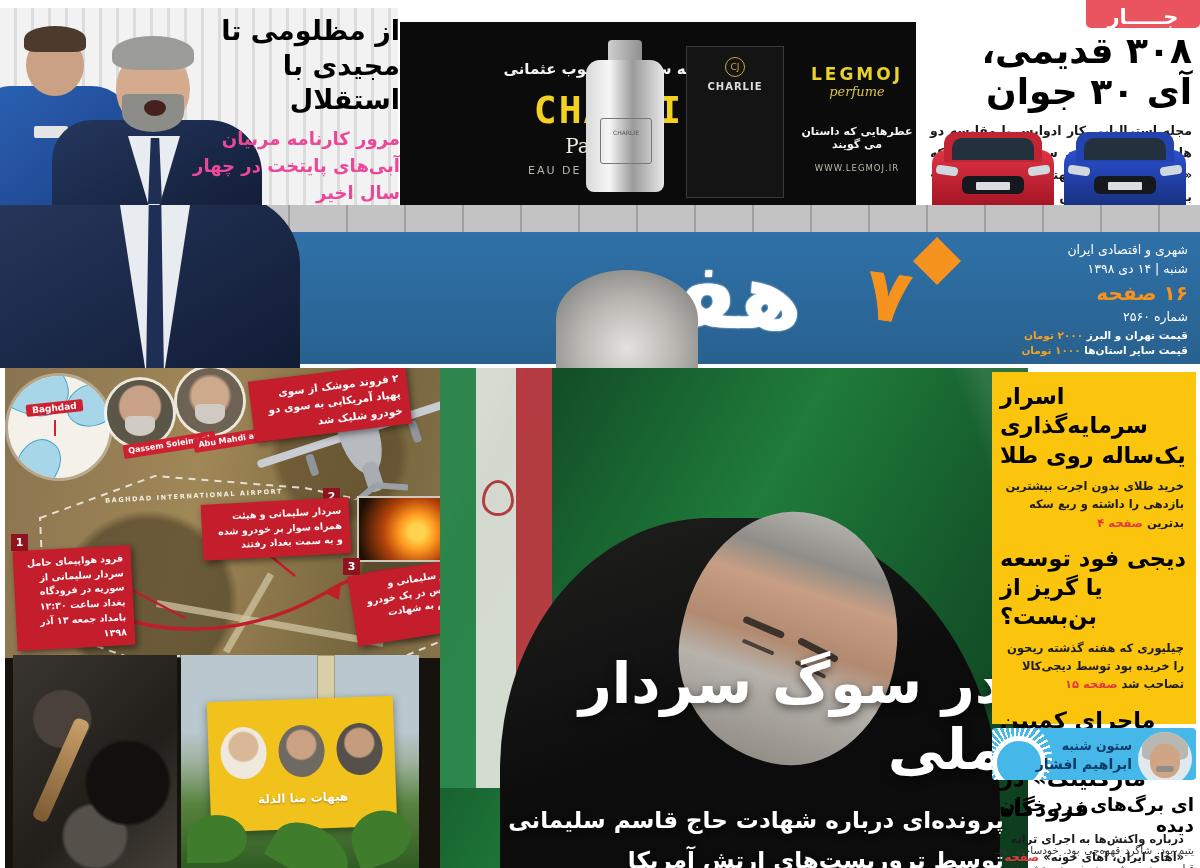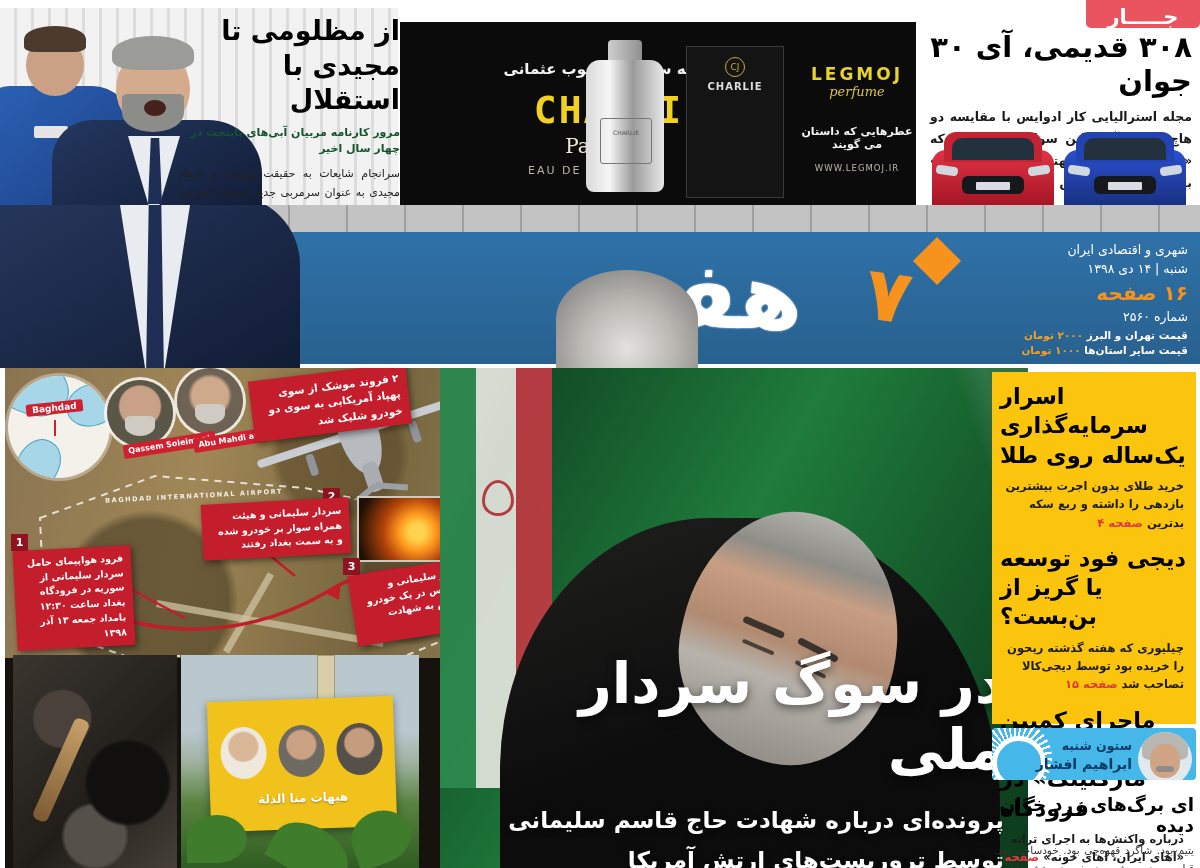--- a/index.html
+++ b/index.html
@@ -24,21 +24,21 @@
   #fig2-hair{left:112px;top:28px;width:82px;height:34px;background:#9b9b98;border-radius:50% 50% 30% 30%;}
   #fig2-beard{left:122px;top:86px;width:62px;height:38px;background:#8c8c88;border-radius:10% 10% 50% 50%;}
   #fig2-mouth{left:144px;top:92px;width:22px;height:16px;background:#46201d;border-radius:50%;}
   #suit-overlap{left:0;top:205px;width:300px;height:163px;z-index:6;overflow:hidden;}
   #suit-shape{position:absolute;left:-30px;top:-10px;width:330px;height:190px;background:linear-gradient(150deg,#27395f,#101a33);border-radius:0 70px 0 0;}
   #suit-shirt{position:absolute;left:120px;top:0;width:70px;height:173px;background:#e8ebef;clip-path:polygon(0 0,100% 0,62% 100%,38% 100%);}
   #suit-tie{position:absolute;left:146px;top:0;width:18px;height:173px;background:#1e2e55;clip-path:polygon(15% 0,85% 0,100% 100%,0 100%);}
 
   #tl-text{left:178px;top:14px;width:222px;height:190px;text-align:right;}
   #tl-head{font-size:27px;line-height:1.28;font-weight:bold;color:#000;letter-spacing:-.5px;}
-  #tl-sub{font-size:11px;font-weight:bold;color:#14532d;margin-top:7px;line-height:1.5;}
+  #tl-sub{font-size:18px;font-weight:bold;color:#ec4899;margin-top:7px;line-height:1.5;}
   #tl-body{font-size:11px;color:#222;margin-top:6px;line-height:1.75;text-align:justify;}
 
   
   #perfume-ad{left:400px;top:22px;width:516px;height:183px;background:#0b0b0b;color:#fff;overflow:hidden;}
   #ad-tagline{right:200px;top:38px;font-size:15px;color:#f3f3f3;font-weight:bold;}
   #ad-brand{right:208px;top:66px;font-size:38px;font-weight:bold;color:#f2d21f;letter-spacing:2px;font-family:"DejaVu Sans Mono","Liberation Mono",monospace;}
   #ad-city{right:300px;top:112px;font-size:20px;color:#efe9dd;font-family:"DejaVu Serif","Liberation Serif",serif;}
   #ad-type{right:272px;top:142px;font-size:11px;color:#b9b4aa;letter-spacing:2px;}
   #bottle{left:186px;top:38px;width:78px;height:132px;background:linear-gradient(90deg,#d9d9d9,#f6f6f6 30%,#9a9a9a 60%,#e8e8e8);border-radius:14px 14px 8px 8px;}
   #bottle-cap{left:208px;top:18px;width:34px;height:28px;background:linear-gradient(90deg,#cfcfcf,#8f8f8f);border-radius:4px;}
@@ -49,21 +49,21 @@
   #ad-right{left:398px;top:0;width:118px;height:183px;text-align:center;}
   #ad-brand2{margin-top:42px;color:#e8d22c;font-size:17px;font-weight:bold;letter-spacing:3px;}
   #ad-brand2-sub{color:#d9c44a;font-size:13px;font-style:italic;font-family:"DejaVu Serif","Liberation Serif",serif;}
   #ad-slogan{color:#f5f5f5;font-size:11px;font-weight:bold;margin-top:26px;}
   #ad-url{color:#bdb8ad;font-size:8.5px;letter-spacing:1px;margin-top:12px;}
 
   
   #jar-badge{left:1086px;top:-12px;width:114px;height:40px;background:#e9545e;border-radius:5px;color:#fff;
     font-size:21px;font-weight:bold;text-align:center;line-height:58px;z-index:5;}
   #tr-text{left:930px;top:30px;width:262px;text-align:right;}
-  #tr-head{font-size:29px;font-weight:bold;color:#000;letter-spacing:-1px;}
+  #tr-head{font-size:36px;font-weight:bold;color:#000;letter-spacing:-1px;}
   #tr-body{font-size:12.5px;font-weight:bold;color:#1a1a1a;line-height:1.75;margin-top:8px;text-align:justify;}
   .car{position:absolute;top:150px;width:122px;height:58px;border-radius:14px 14px 4px 4px;}
   .car .roof{position:absolute;left:12px;top:-18px;width:98px;height:30px;border-radius:12px 12px 0 0;}
   .car .glass{position:absolute;left:20px;top:-12px;width:82px;height:22px;background:#23303d;border-radius:10px 10px 0 0;}
   .car .grille{position:absolute;left:30px;top:26px;width:62px;height:18px;background:#15181c;border-radius:6px;}
   .car .plate{position:absolute;left:44px;top:32px;width:34px;height:8px;background:#d7dde2;border-radius:1px;}
   .car .lightL{position:absolute;left:4px;top:16px;width:22px;height:9px;background:#cfd8df;border-radius:4px;transform:rotate(8deg);}
   .car .lightR{position:absolute;right:4px;top:16px;width:22px;height:9px;background:#cfd8df;border-radius:4px;transform:rotate(-8deg);}
   #car-red{left:932px;background:linear-gradient(180deg,#e03444,#a31424);}
   #car-red .roof{background:#c22434;}

